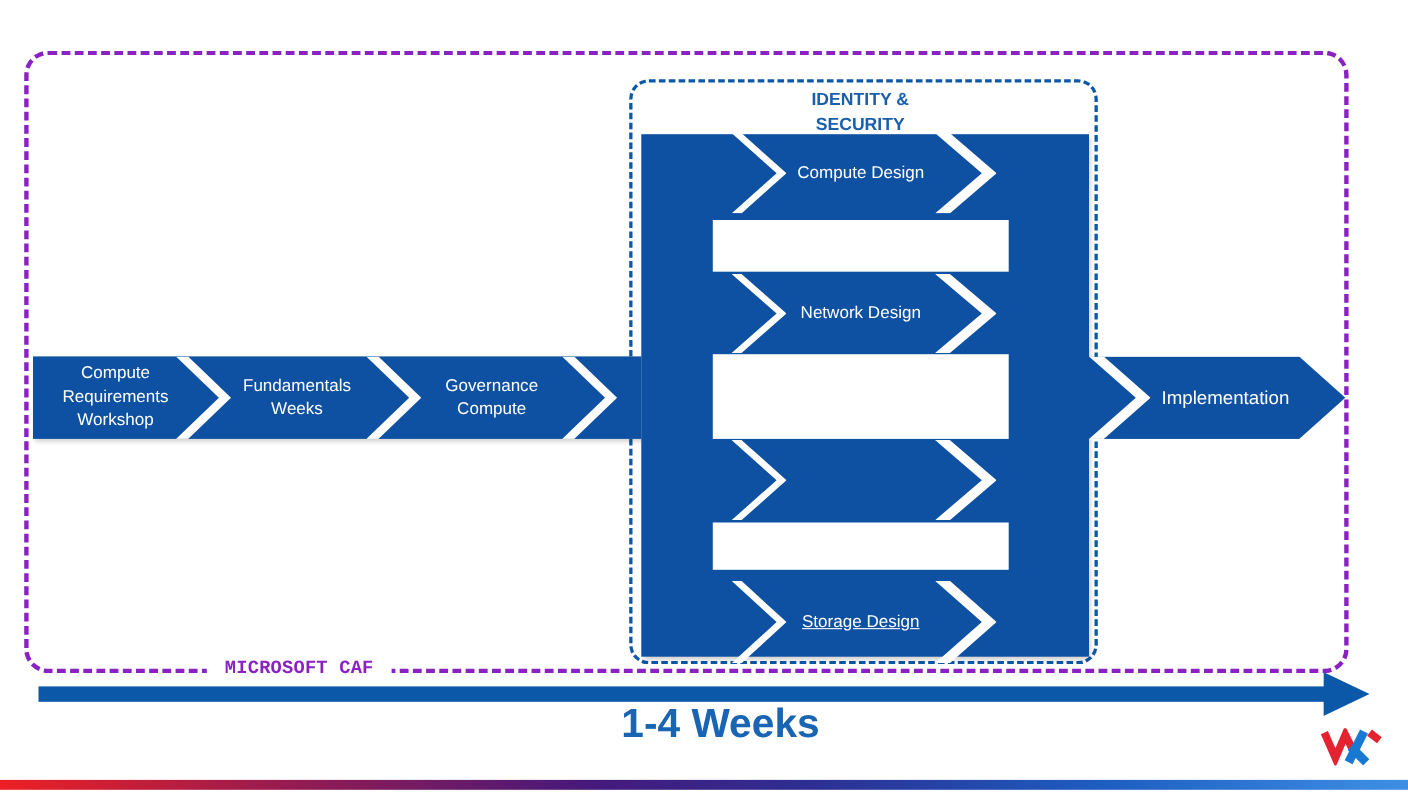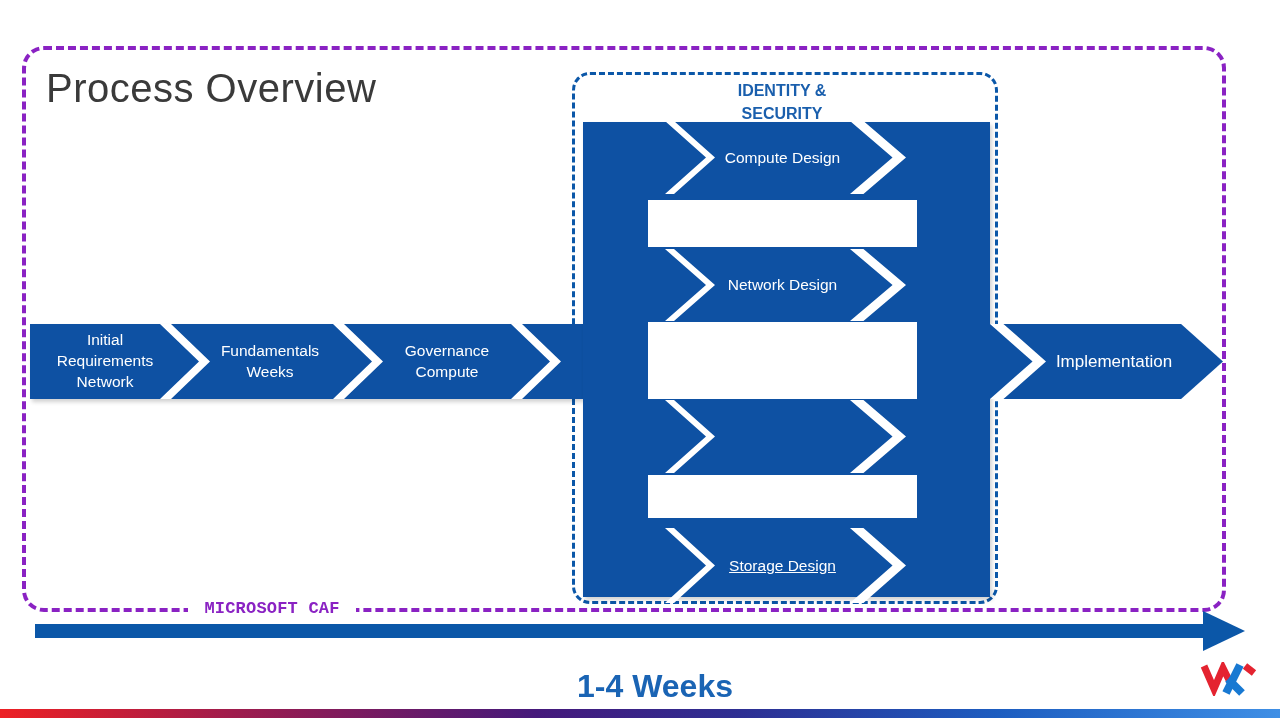--- a/index.html
+++ b/index.html
@@ -79,49 +79,48 @@
   .impl-label{
     left:1048px;top:324px;width:132px;height:75px;display:flex;align-items:center;
     justify-content:center;color:#ffffff;font-size:17px;font-weight:400;white-space:nowrap;
   }
   
   .timeline-bar{left:35px;top:624px;width:1175px;height:14px;background:var(--dashed-blue);}
   .timeline-head{left:1203px;top:611px;width:42px;height:40px;background:var(--dashed-blue);
        clip-path:polygon(0 0,100% 50%,0 100%);}
   .weeks-label{
     left:540px;top:642px;width:230px;height:32px;display:flex;align-items:center;
-    justify-content:center;color:var(--weeks-blue);font-size:32px;font-weight:600;margin-top:28px;
+    justify-content:center;color:var(--weeks-blue);font-size:37px;font-weight:600;
   }
   
   .gradient-bar{
     left:0;top:709px;width:1280px;height:9px;
     background:linear-gradient(90deg,#ED2024 0%,#A01C4C 18%,#45197B 42%,#2D2F93 58%,#1D5DC0 78%,#3F8FE5 100%);
   }
   .logo{left:1200px;top:662px;width:60px;height:34px;}
   .logo .red{stroke:var(--logo-red);}
   .logo .blue{stroke:var(--logo-blue);}
 </style>
 </head>
 <body>
 
 <div class="slide">
 
   <div class="abs outer-frame"></div>
   <div class="abs caf-label">MICROSOFT CAF</div>
 
-  <div class="abs title">Process Overview</div>
 
   <div class="abs identity-box"></div>
   <div class="abs identity-label">IDENTITY &amp; SECURITY</div>
 
   <div class="abs band"></div>
   <div class="abs sep" style="left:160px"></div>
   <div class="abs sep" style="left:333px"></div>
   <div class="abs sep" style="left:511px"></div>
-  <div class="abs band-label" style="left:40px;width:130px">Initial Requirements Network</div>
+  <div class="abs band-label" style="left:40px;width:130px">Compute Requirements Workshop</div>
   <div class="abs band-label" style="left:210px;width:120px">Fundamentals Weeks</div>
   <div class="abs band-label" style="left:392px;width:110px">Governance Compute</div>
 
   <div class="abs box-fill"></div>
   <div class="abs gap gap1"></div>
   <div class="abs gap gap2"></div>
   <div class="abs gap gap3"></div>
 
   <div class="abs vstroke-l row1"></div>
   <div class="abs vstroke-r row1"></div>

